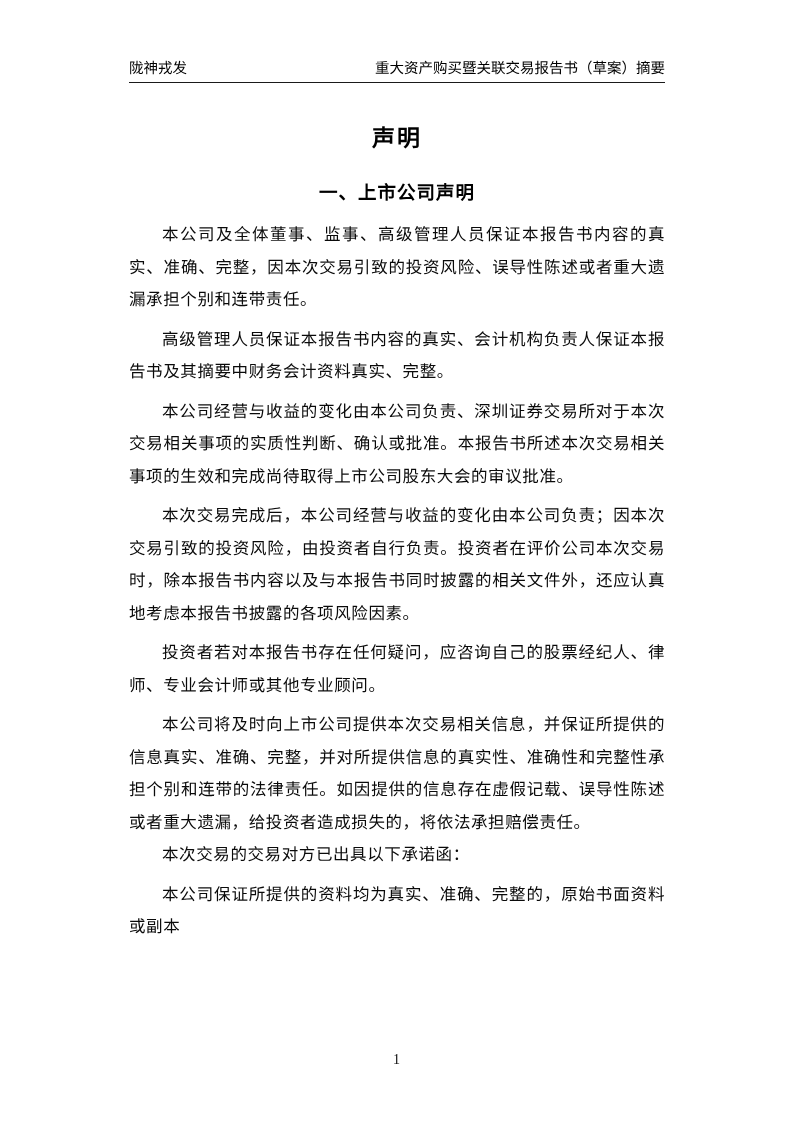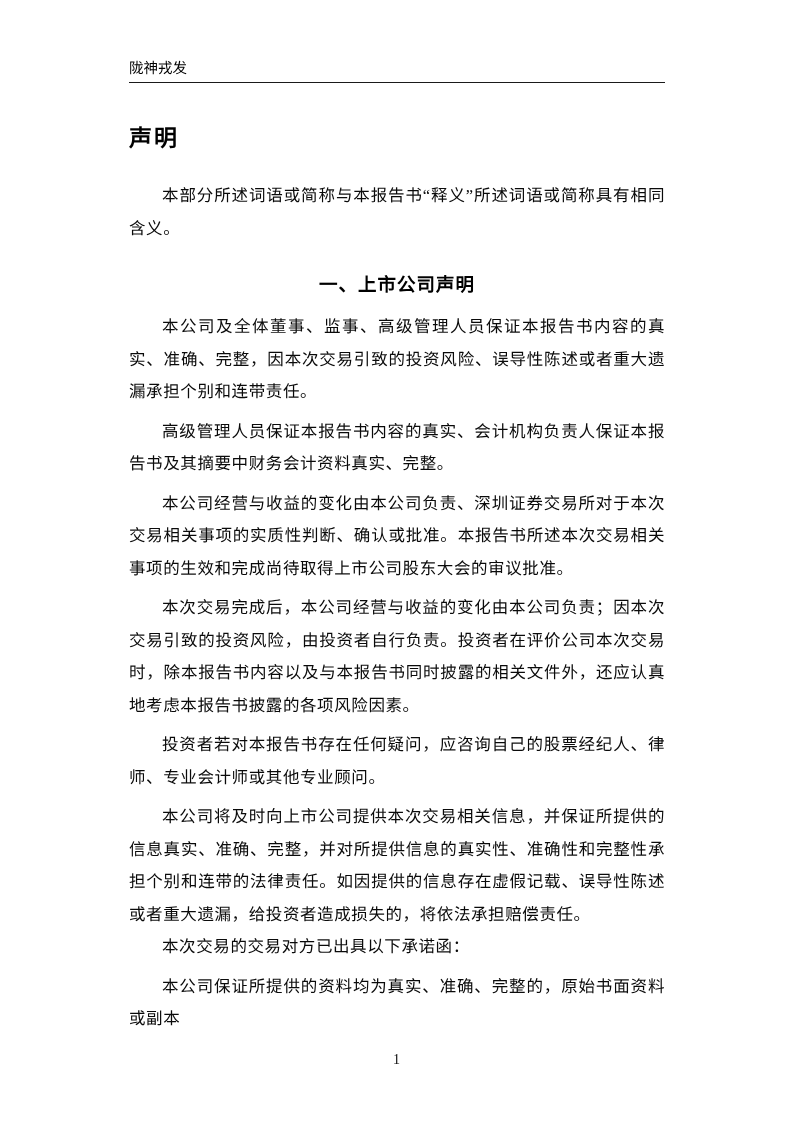--- a/index.html
+++ b/index.html
@@ -22,21 +22,21 @@
     display: flex;
     justify-content: space-between;
     align-items: flex-end;
     font-family: "Liberation Serif", "DejaVu Serif", serif;
     font-size: 14.5px;
     border-bottom: 1.5px solid #1a1a1a;
     padding-bottom: 5px;
   }
   .doc-title {
     margin: 36px 0 0 0;
-    text-align: left;
+    text-align: center;
     font-family: "Liberation Sans", "DejaVu Sans", sans-serif;
     font-weight: 700;
     font-size: 23px;
     letter-spacing: 2px;
   }
   .body-par {
     margin: 0;
     padding: 0;
     font-family: "Liberation Serif", "DejaVu Serif", serif;
     font-size: 16.5px;
@@ -75,25 +75,25 @@
     color: #0a0a0a;
   }
 </style>
 </head>
 <body>
 
 <div class="page">
 
   <header class="page-header">
     <span>陇神戎发</span>
+    <span>重大资产购买暨关联交易报告书（草案）摘要</span>
   </header>
 
   <h1 class="doc-title">声明</h1>
 
-  <p class="body-par intro-par">本部分所述词语或简称与本报告书“释义”所述词语或简称具有相同含义。</p>
 
   <h2 class="section-heading">一、上市公司声明</h2>
 
   <p class="body-par">本公司及全体董事、监事、高级管理人员保证本报告书内容的真实、准确、完整，因本次交易引致的投资风险、误导性陈述或者重大遗漏承担个别和连带责任。</p>
   <p class="body-par par-gap">高级管理人员保证本报告书内容的真实、会计机构负责人保证本报告书及其摘要中财务会计资料真实、完整。</p>
   <p class="body-par par-gap">本公司经营与收益的变化由本公司负责、深圳证券交易所对于本次交易相关事项的实质性判断、确认或批准。本报告书所述本次交易相关事项的生效和完成尚待取得上市公司股东大会的审议批准。</p>
   <p class="body-par par-gap">本次交易完成后，本公司经营与收益的变化由本公司负责；因本次交易引致的投资风险，由投资者自行负责。投资者在评价公司本次交易时，除本报告书内容以及与本报告书同时披露的相关文件外，还应认真地考虑本报告书披露的各项风险因素。</p>
   <p class="body-par par-gap">投资者若对本报告书存在任何疑问，应咨询自己的股票经纪人、律师、专业会计师或其他专业顾问。</p>
 
 

